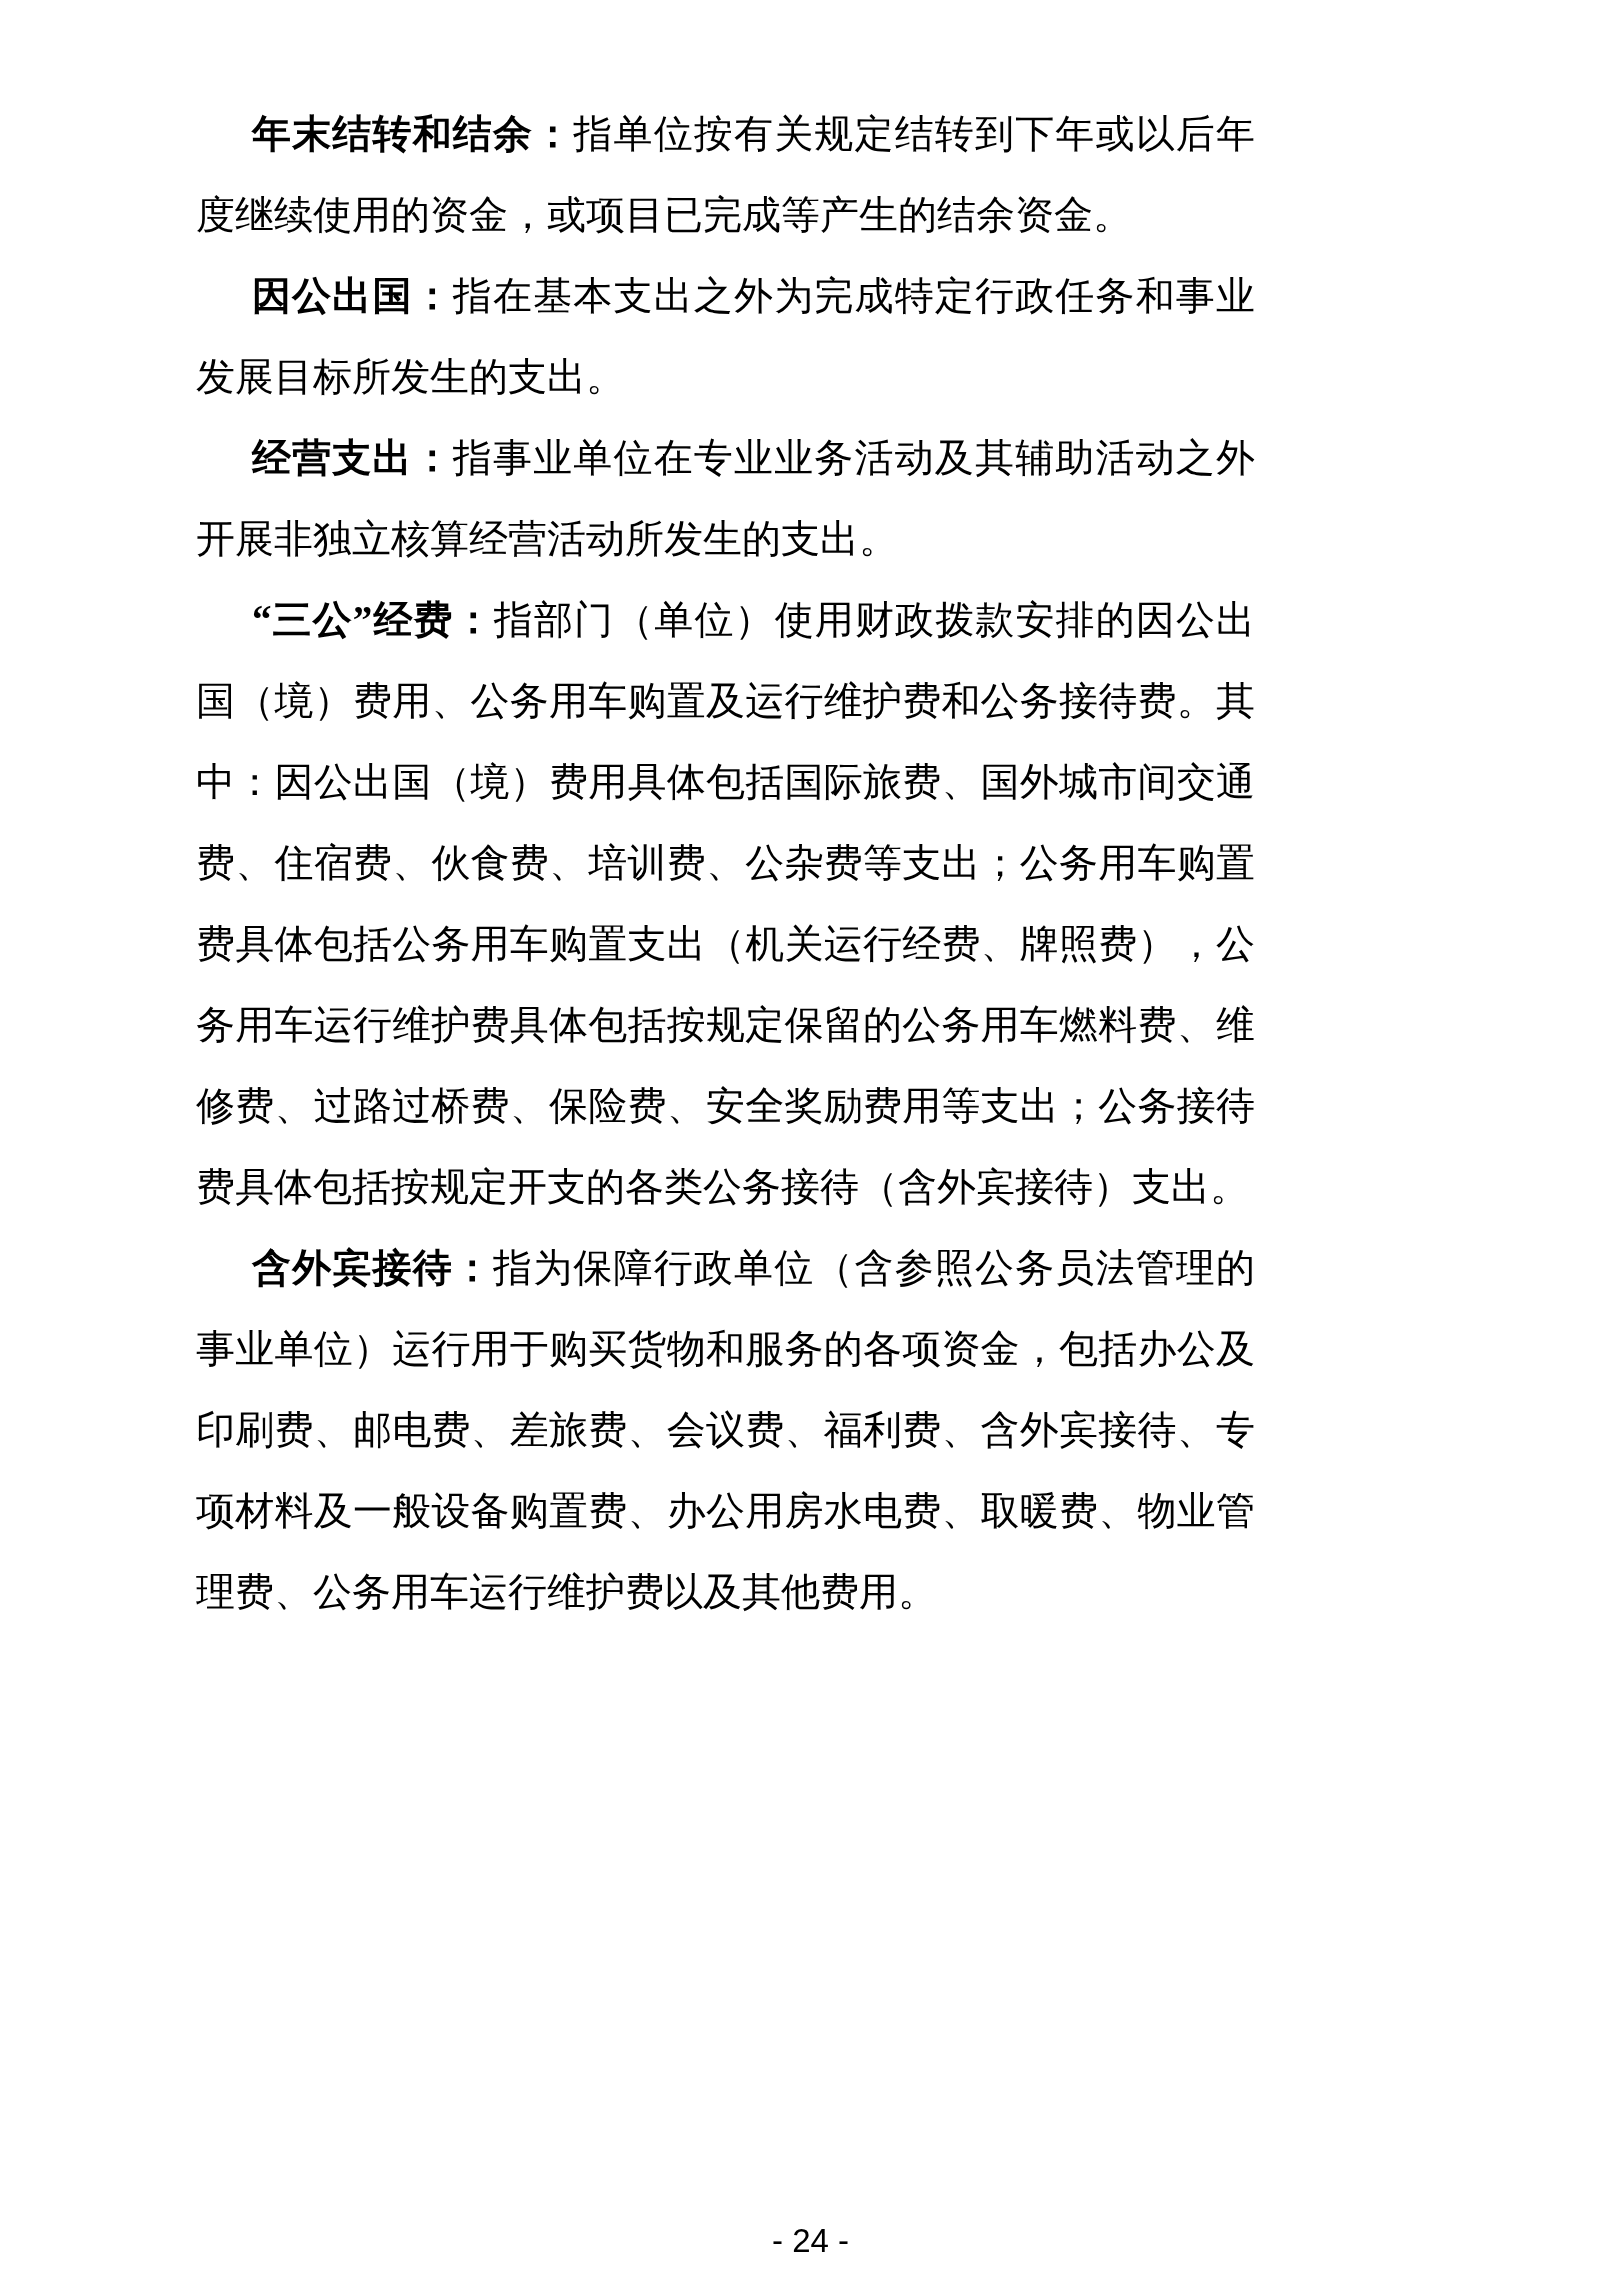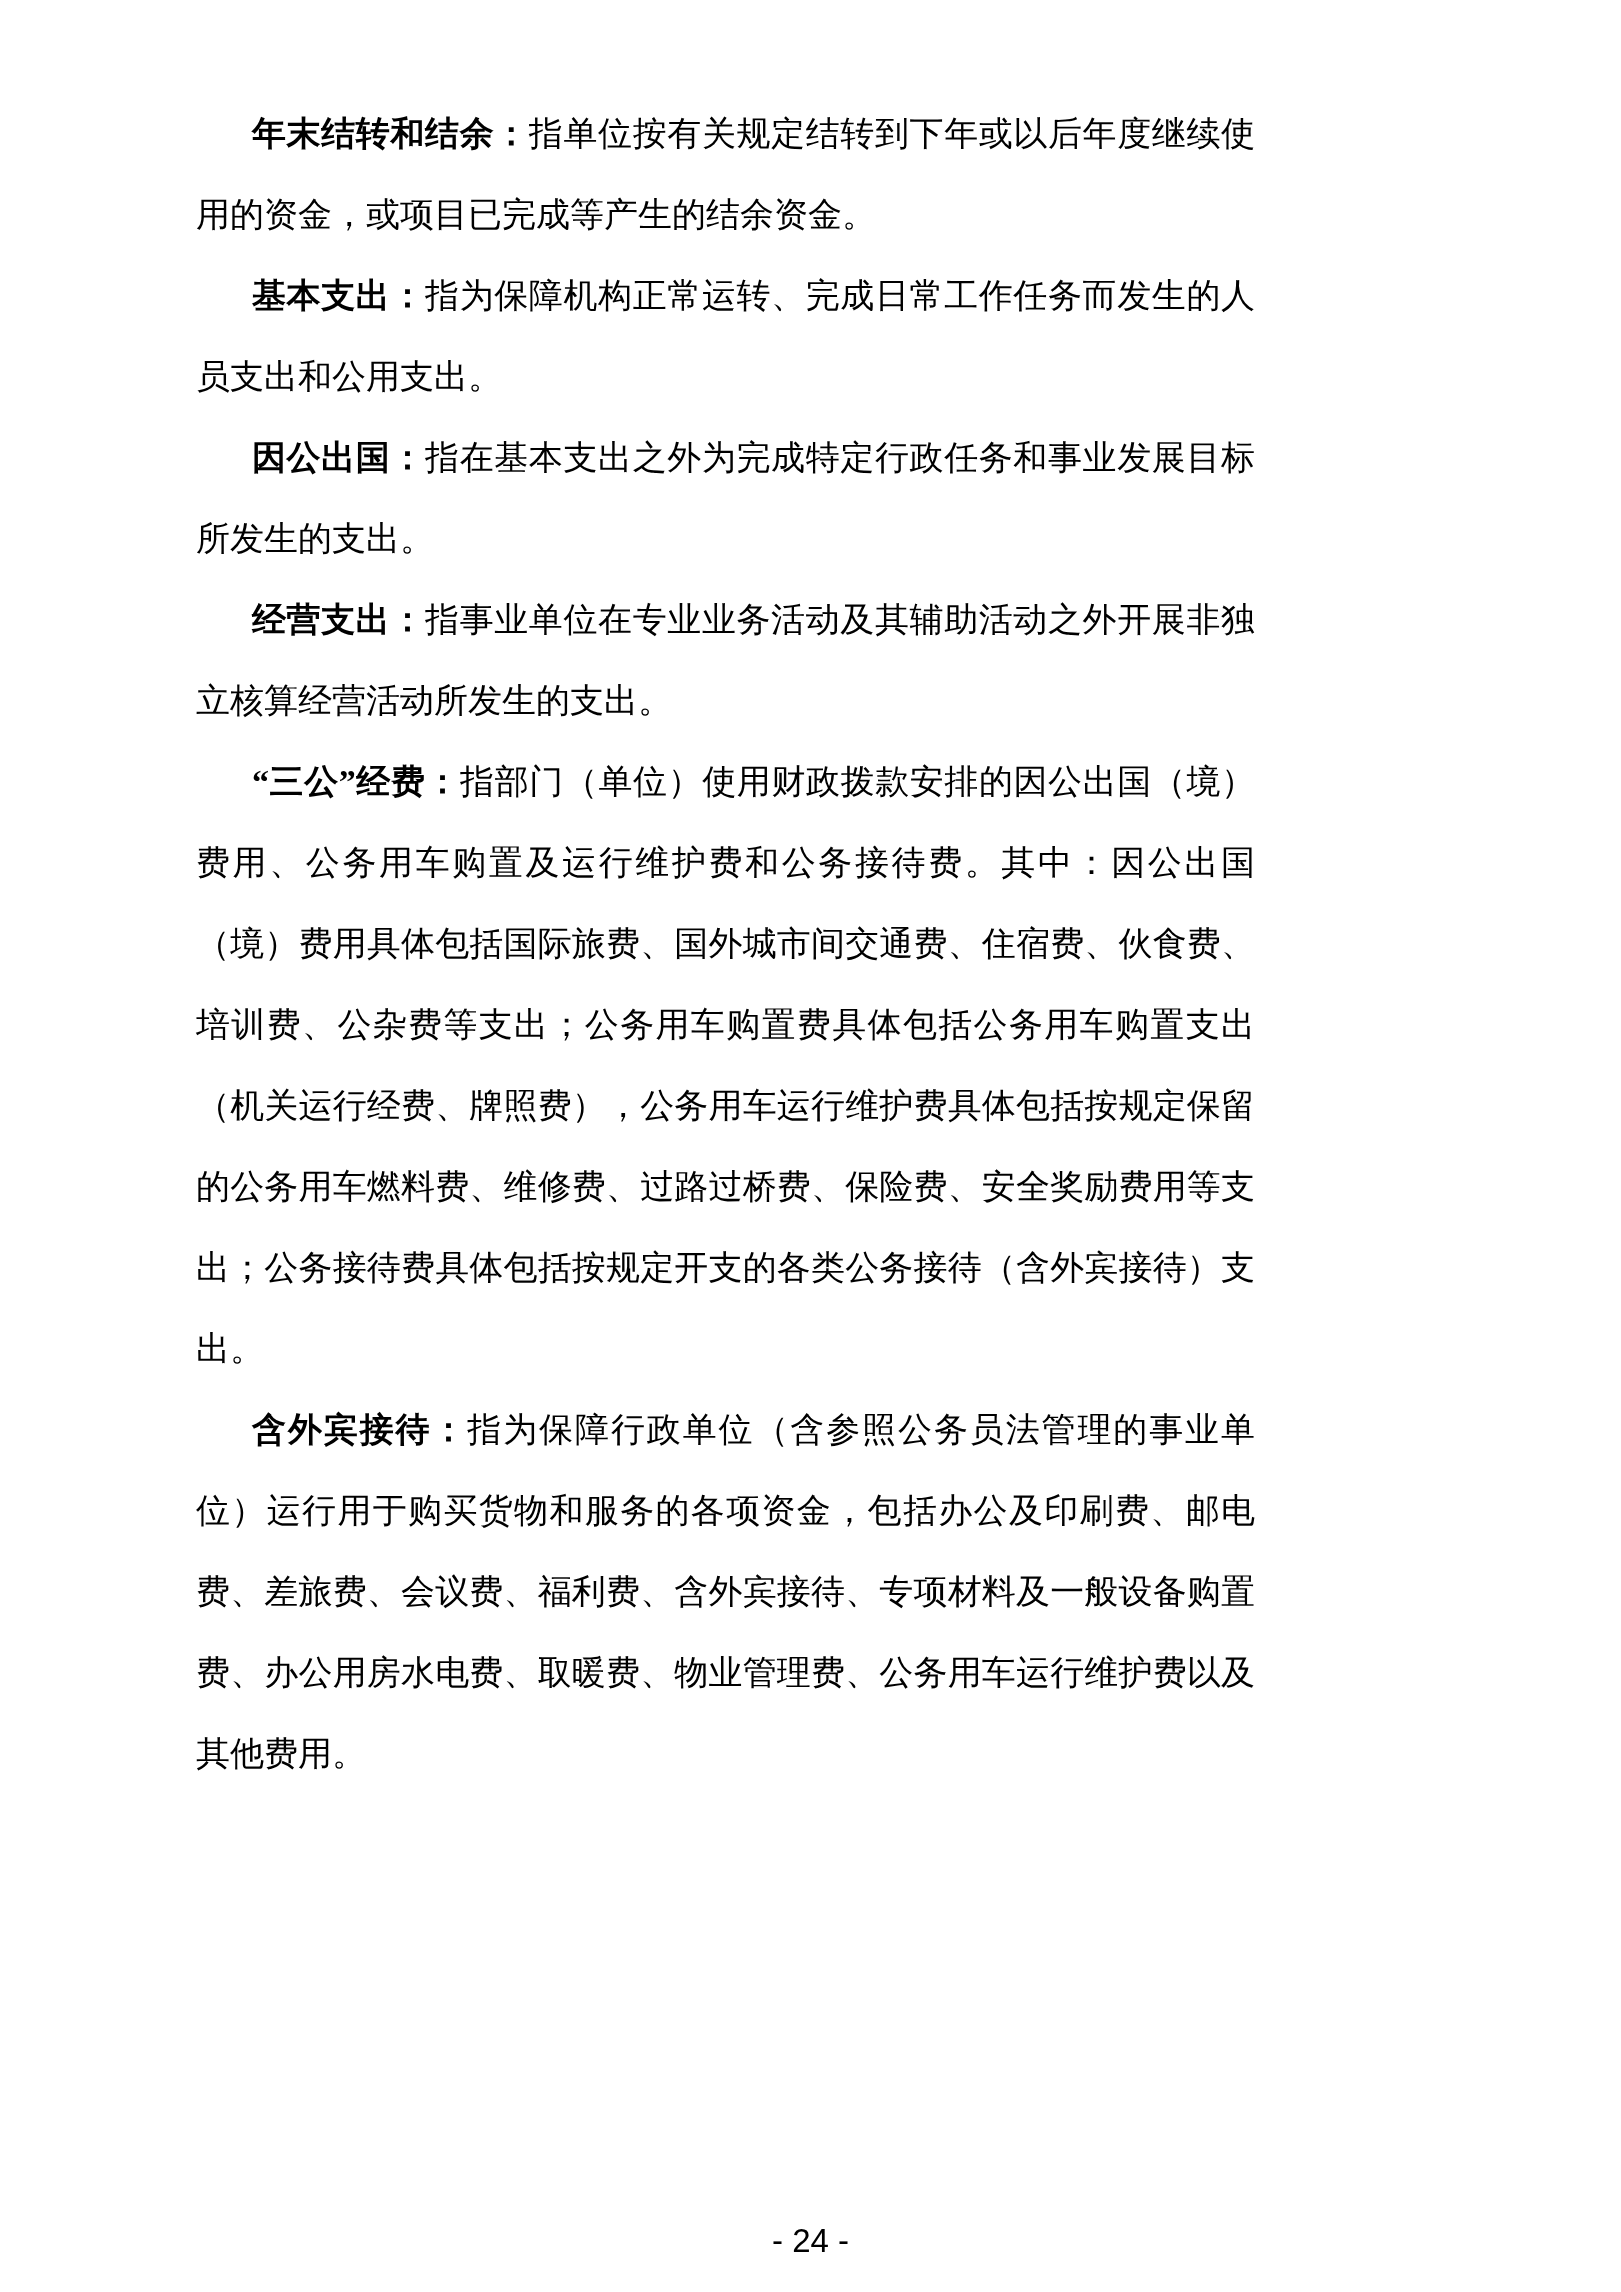--- a/index.html
+++ b/index.html
@@ -14,21 +14,21 @@
     background: #ffffff;
     color: #000000;
     font-family: "Liberation Serif", "DejaVu Serif", serif;
     overflow: hidden;
   }
   .text-block {
     position: absolute;
     left: 196px;
     top: 93px;
     width: 1059px;
-    font-size: 34px;
+    font-size: 39px;
     line-height: 81px;
     text-align: justify;
     letter-spacing: 0;
   }
   .para {
     margin: 0;
     padding: 0;
     text-indent: 56px;
   }
   .term {
@@ -47,21 +47,20 @@
   }
 </style>
 </head>
 <body>
 
 <div class="doc-page">
   <div class="text-block">
 
     <p class="para"><span class="term">年末结转和结余：</span><span class="body-text">指单位按有关规定结转到下年或以后年度继续使用的资金，或项目已完成等产生的结余资金。</span></p>
 
-    <p class="para"><span class="term">基本支出：</span><span class="body-text">指为保障机构正常运转、完成日常工作任务而发生的人员支出和公用支出。</span></p>
 
     <p class="para"><span class="term">因公出国：</span><span class="body-text">指在基本支出之外为完成特定行政任务和事业发展目标所发生的支出。</span></p>
 
     <p class="para"><span class="term">经营支出：</span><span class="body-text">指事业单位在专业业务活动及其辅助活动之外开展非独立核算经营活动所发生的支出。</span></p>
 
     <p class="para"><span class="term">“三公”经费：</span><span class="body-text">指部门（单位）使用财政拨款安排的因公出国（境）费用、公务用车购置及运行维护费和公务接待费。其中：因公出国（境）费用具体包括国际旅费、国外城市间交通费、住宿费、伙食费、培训费、公杂费等支出；公务用车购置费具体包括公务用车购置支出（机关运行经费、牌照费），公务用车运行维护费具体包括按规定保留的公务用车燃料费、维修费、过路过桥费、保险费、安全奖励费用等支出；公务接待费具体包括按规定开支的各类公务接待（含外宾接待）支出。</span></p>
 
     <p class="para"><span class="term">含外宾接待：</span><span class="body-text">指为保障行政单位（含参照公务员法管理的事业单位）运行用于购买货物和服务的各项资金，包括办公及印刷费、邮电费、差旅费、会议费、福利费、含外宾接待、专项材料及一般设备购置费、办公用房水电费、取暖费、物业管理费、公务用车运行维护费以及其他费用。</span></p>
 
   </div>

